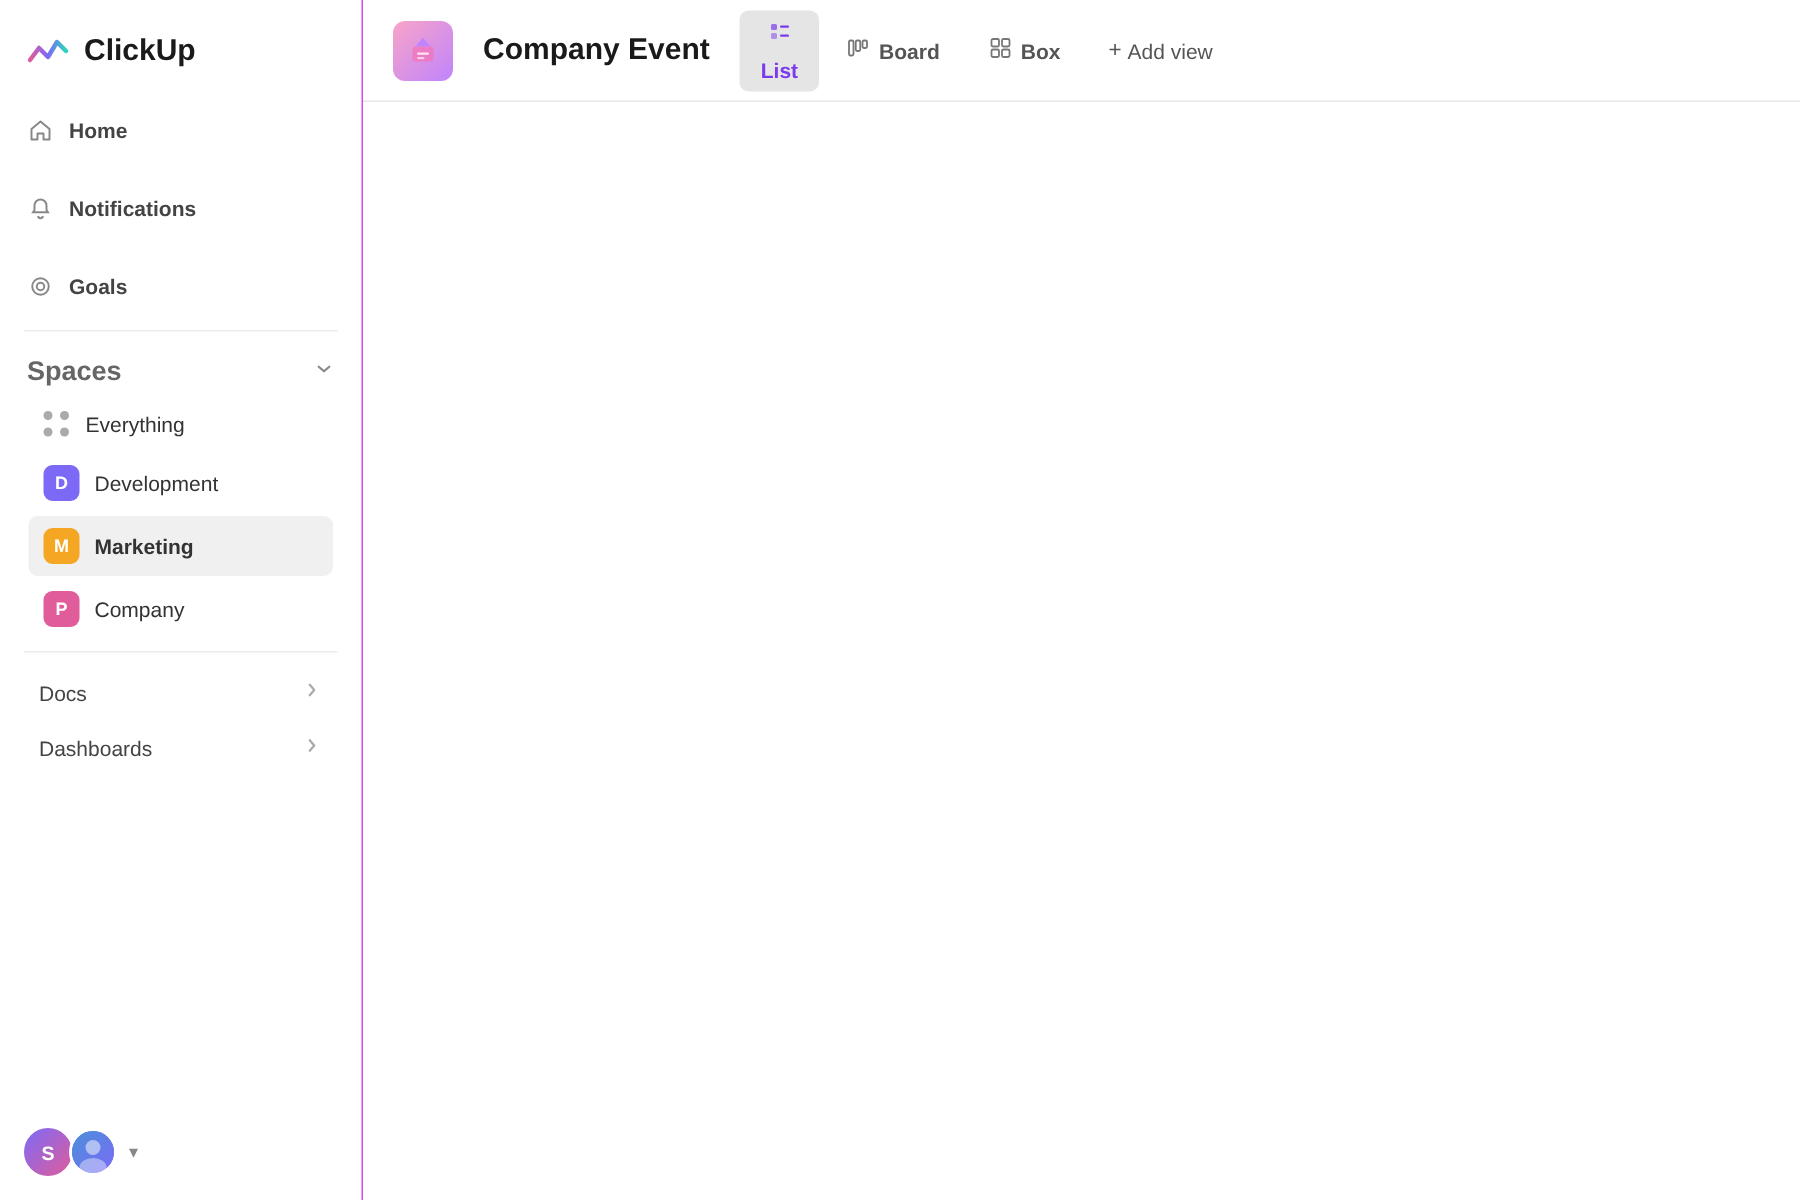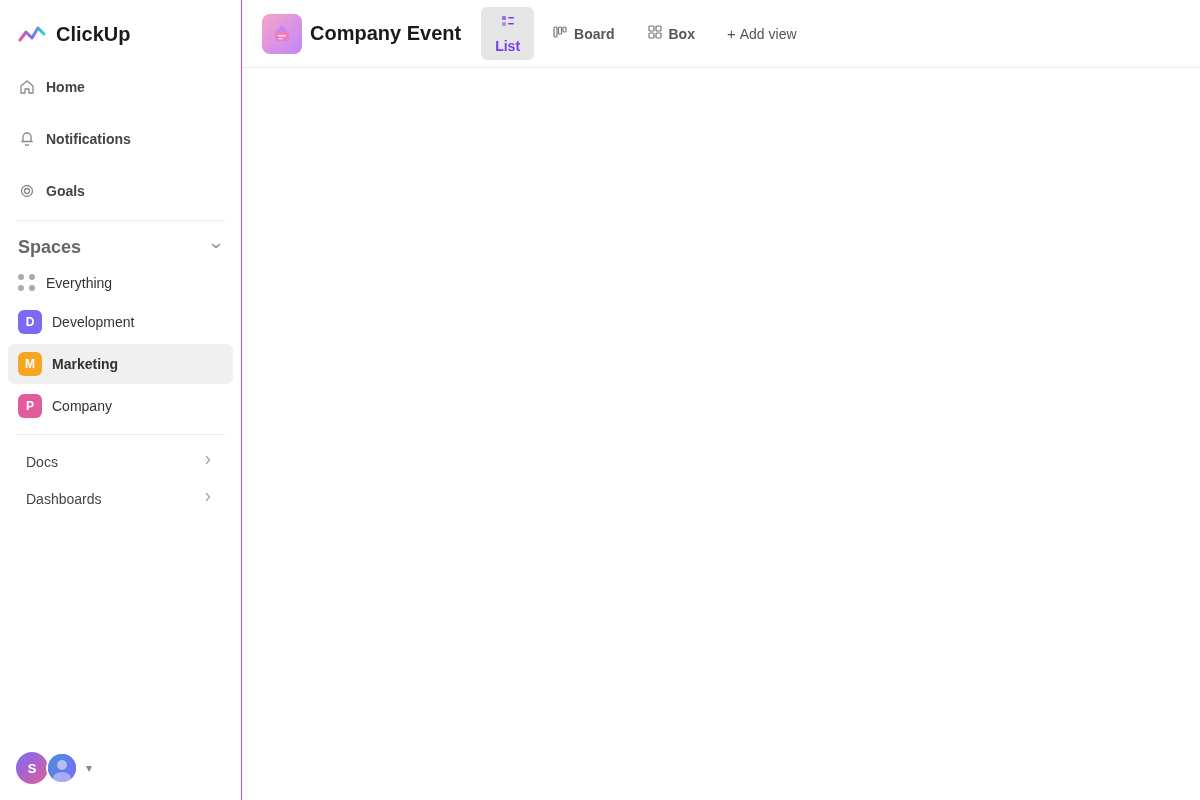--- a/index.html
+++ b/index.html
@@ -75,21 +75,21 @@
       color: #666;
     }
     .chevron-icon {
       color: #888;
       font-size: 12px;
     }
     .spaces-list {
       display: flex;
       flex-direction: column;
       gap: 2px;
-      padding: 0 8px;
+      padding: 0 19px;
     }
     .space-item {
       display: flex;
       align-items: center;
       gap: 10px;
       padding: 8px 10px;
       border-radius: 6px;
       cursor: pointer;
       font-size: 14px;
       color: #333;
@@ -184,21 +184,21 @@
       display: flex;
       align-items: center;
       padding: 0 20px;
       height: 68px;
       border-bottom: 1px solid #e8e8e8;
       gap: 0;
     }
     .page-title-area {
       display: flex;
       align-items: center;
-      gap: 8px;
+      gap: 20px;
       margin-right: 20px;
     }
     .page-icon {
       width: 40px;
       height: 40px;
       background: linear-gradient(135deg, #f8a4c8, #c084fc);
       border-radius: 8px;
       display: flex;
       align-items: center;
       justify-content: center;

